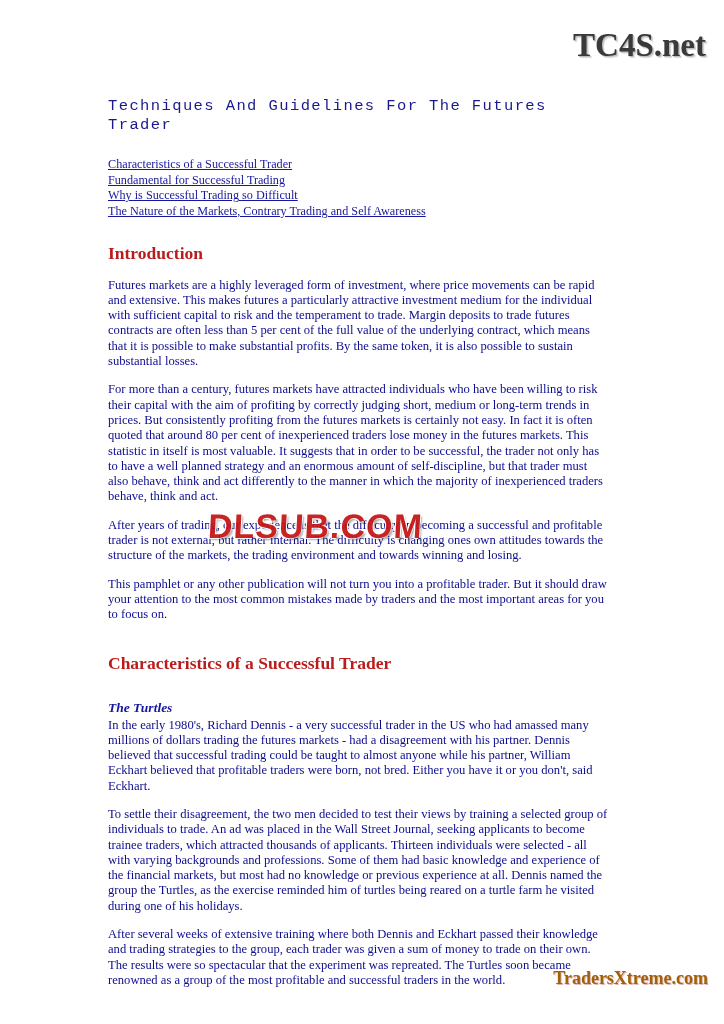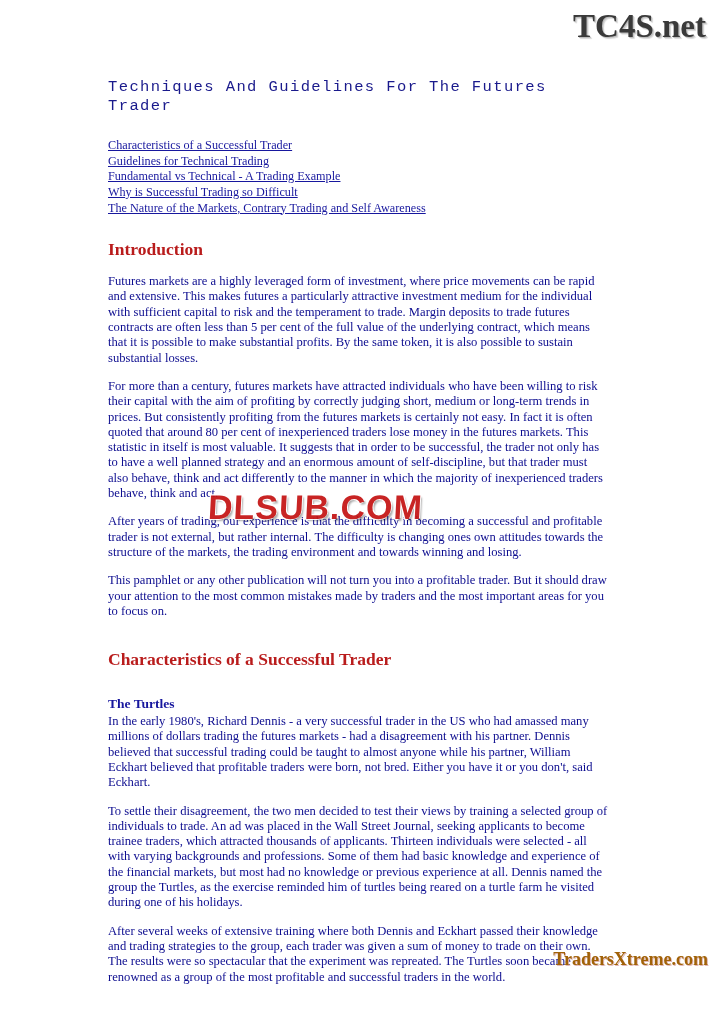--- a/index.html
+++ b/index.html
@@ -11,20 +11,21 @@
     height: 1024px;
     background: #ffffff;
     font-family: "Liberation Serif", serif;
     position: relative;
     overflow: hidden;
   }
   .page {
     position: relative;
     width: 724px;
     height: 980px;
+    margin-top: 19px;
   }
   .watermark-top {
     position: absolute;
     top: 8px;
     right: 18px;
     font-family: "Liberation Serif", serif;
     font-size: 33px;
     font-weight: bold;
     color: #3a3a3a;
     letter-spacing: 0px;
@@ -96,20 +97,21 @@
     margin: 22px 0 14px 0;
   }
   h2.section.spaced {
     margin-top: 30px;
     margin-bottom: 26px;
   }
   h3.subsection {
     font-family: "Liberation Serif", serif;
     font-size: 13.5px;
     font-weight: bold;
+    font-style: italic;
     color: #17179e;
     margin: 0 0 2px 0;
   }
   p.body {
     font-family: Liberation Serif, serif;
     font-size: 12.6px;
     color: #0d0d8f;
     line-height: 15.3px;
     margin: 0 0 13px 0;
     text-align: left;
@@ -121,22 +123,21 @@
 <div class="page">
 
   <div class="watermark-top">TC4S.net</div>
 
   <div class="content">
 
     <h1 class="doc-title">Techniques And Guidelines For The Futures Trader</h1>
 
     <ul class="toc">
       <li><a href="#">Characteristics of a Successful Trader</a></li>
-      <li><a href="#">Guidelines for Technical Trading</a></li>
-      <li><a href="#">Fundamental vs Technical - A Trading Example</a></li>
+      <li><a href="#">Fundamental for Successful Trading</a></li>
       <li><a href="#">Why is Successful Trading so Difficult</a></li>
       <li><a href="#">The Nature of the Markets, Contrary Trading and Self Awareness</a></li>
     </ul>
 
     <h2 class="section">Introduction</h2>
 
     <p class="body">Futures markets are a highly leveraged form of investment, where price movements can be rapid and extensive.  This makes futures a particularly attractive investment medium for the individual with sufficient capital to risk and the temperament to trade.  Margin deposits to trade futures contracts are often less than 5 per cent of the full value of the underlying contract, which means that it is possible to make substantial profits.  By the same token, it is also possible to sustain substantial losses.</p>
     <p class="body">For more than a century, futures markets have attracted individuals who have been willing to risk their capital with the aim of profiting by correctly judging short, medium or long-term trends in prices.  But consistently profiting from the futures markets is certainly not easy.  In fact it is often quoted that around 80 per cent of inexperienced traders lose money in the futures markets.  This statistic in itself is most valuable.  It suggests that in order to be successful, the trader not only has to have a well planned strategy and an enormous amount of self-discipline, but that trader must also behave, think and act differently to the manner in which the majority of inexperienced traders behave, think and act.</p>
     <p class="body">After years of trading, our experience is that the difficulty in becoming a successful and profitable trader is not external, but rather internal.  The difficulty is changing ones own attitudes towards the structure of the markets,  the trading environment and towards winning and losing.</p>
     <p class="body">This pamphlet or any other publication will not turn you into a profitable trader.  But it should draw your attention to the most common mistakes made by traders and the most important areas for you to focus on.</p>

